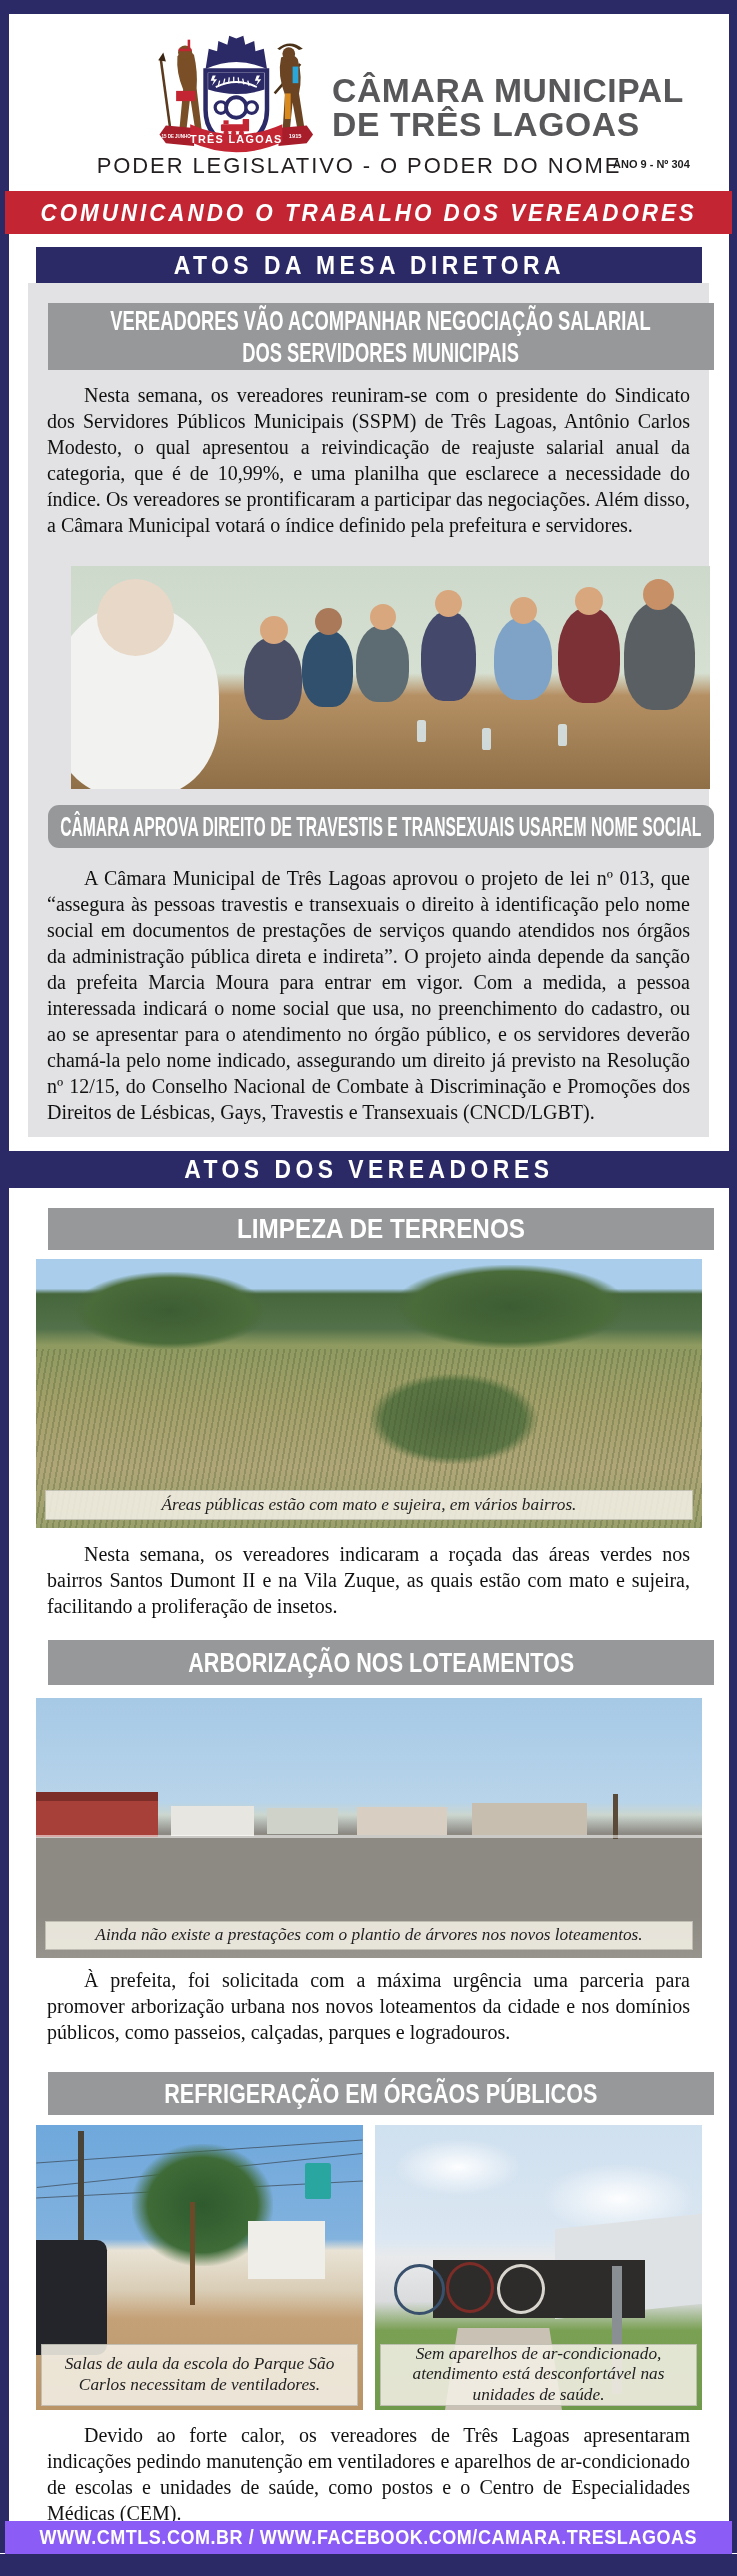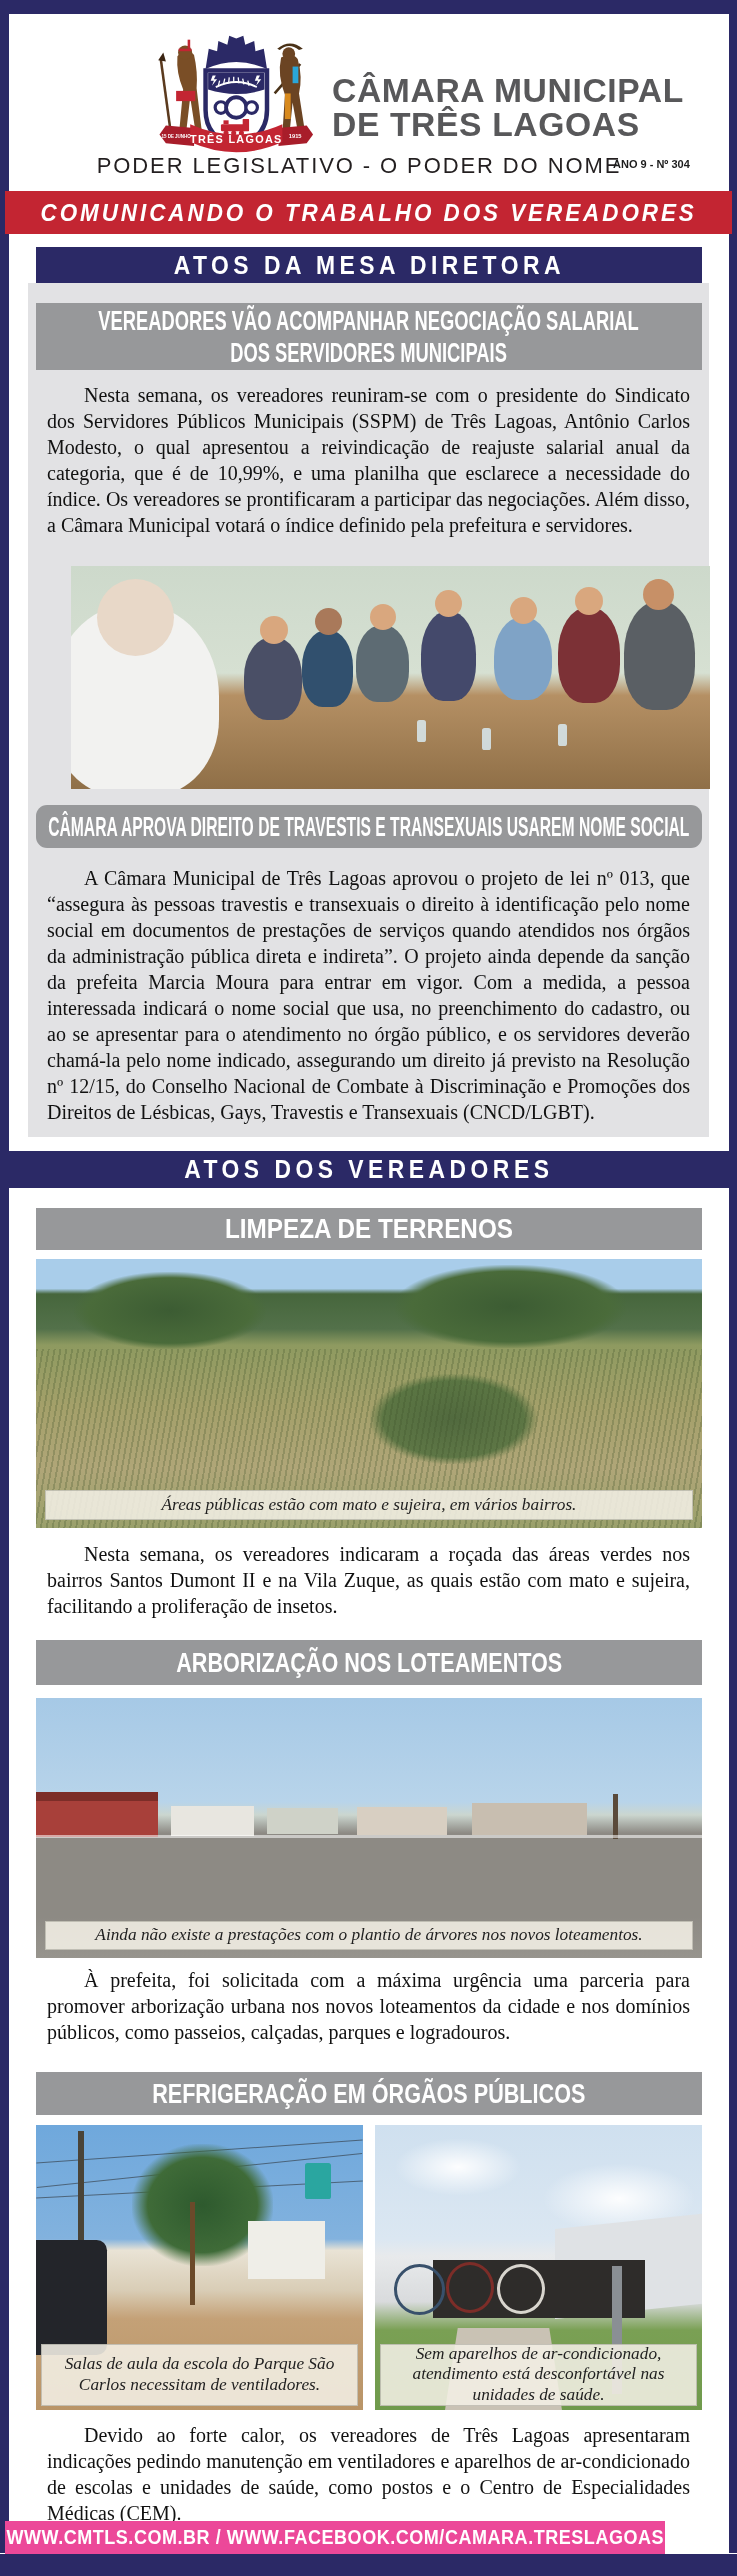--- a/index.html
+++ b/index.html
@@ -25,37 +25,37 @@
            display:flex;align-items:center;justify-content:center;}
   .redband span{color:#ffffff;font-style:italic;font-weight:bold;font-size:24.4px;letter-spacing:3.2px;
                 white-space:nowrap;transform:scaleX(0.92);}
 
   .navyband{position:absolute;background:#2b2966;display:flex;align-items:center;justify-content:center;}
   .navyband span{color:#ffffff;font-weight:bold;font-size:26px;letter-spacing:5.1px;white-space:nowrap;
                  transform:scaleX(0.88);}
 
   .graybox{position:absolute;left:28px;top:283px;width:681px;height:854px;background:#e2e2e4;}
 
-  .gbanner{position:absolute;left:36px;width:666px;background:#97989a;
+  .gbanner{position:absolute;left:48px;width:666px;background:#97989a;
            display:flex;flex-direction:column;align-items:center;justify-content:center;}
   .gbanner span{color:#ffffff;font-weight:bold;font-size:27px;line-height:32px;white-space:nowrap;}
   .sx58 span{transform:scaleX(0.58);} .sx68 span{transform:scaleX(0.68);}
   .sx80 span{transform:scaleX(0.80);} .sx90 span{transform:scaleX(0.90);}
 
   .para{position:absolute;left:47px;width:643px;color:#111111;
         font-family:"Liberation Serif",serif;font-size:20px;line-height:26px;
         text-align:justify;text-indent:37px;margin:0;}
 
   .photo{position:absolute;overflow:hidden;}
   .capstrip{position:absolute;left:9px;right:9px;bottom:8.3px;background:rgba(243,239,229,0.88);
             border:0.6px solid rgba(120,120,110,0.35);display:flex;align-items:center;justify-content:center;
             text-align:center;color:#1f1f1f;font-family:"Liberation Serif",serif;font-style:italic;
             font-size:17.3px;line-height:20.5px;padding:2.6px 6.4px;box-sizing:border-box;}
 
-  .footerband{position:absolute;left:5.1px;top:2521px;width:660px;height:33px;background:#ec4899;
+  .footerband{position:absolute;left:5.1px;top:2521px;width:727px;height:33px;background:#8b5cf6;
               display:flex;align-items:center;justify-content:center;}
   .footerband span{color:#ffffff;font-weight:bold;font-size:20px;letter-spacing:0.6px;white-space:nowrap;
                    transform:scaleX(0.90);}
 
   
   .photo-meeting{background:linear-gradient(180deg,#cdd9cb 0%,#d6e0d2 48%,#b59064 58%,#8f6f47 100%);}
   .blob{position:absolute;border-radius:48% 48% 40% 40%;}
   .head{position:absolute;border-radius:50%;background:#d9a77e;}
   .bottle{position:absolute;width:9px;height:22px;background:rgba(220,240,250,0.8);border-radius:2.6px;}
 

